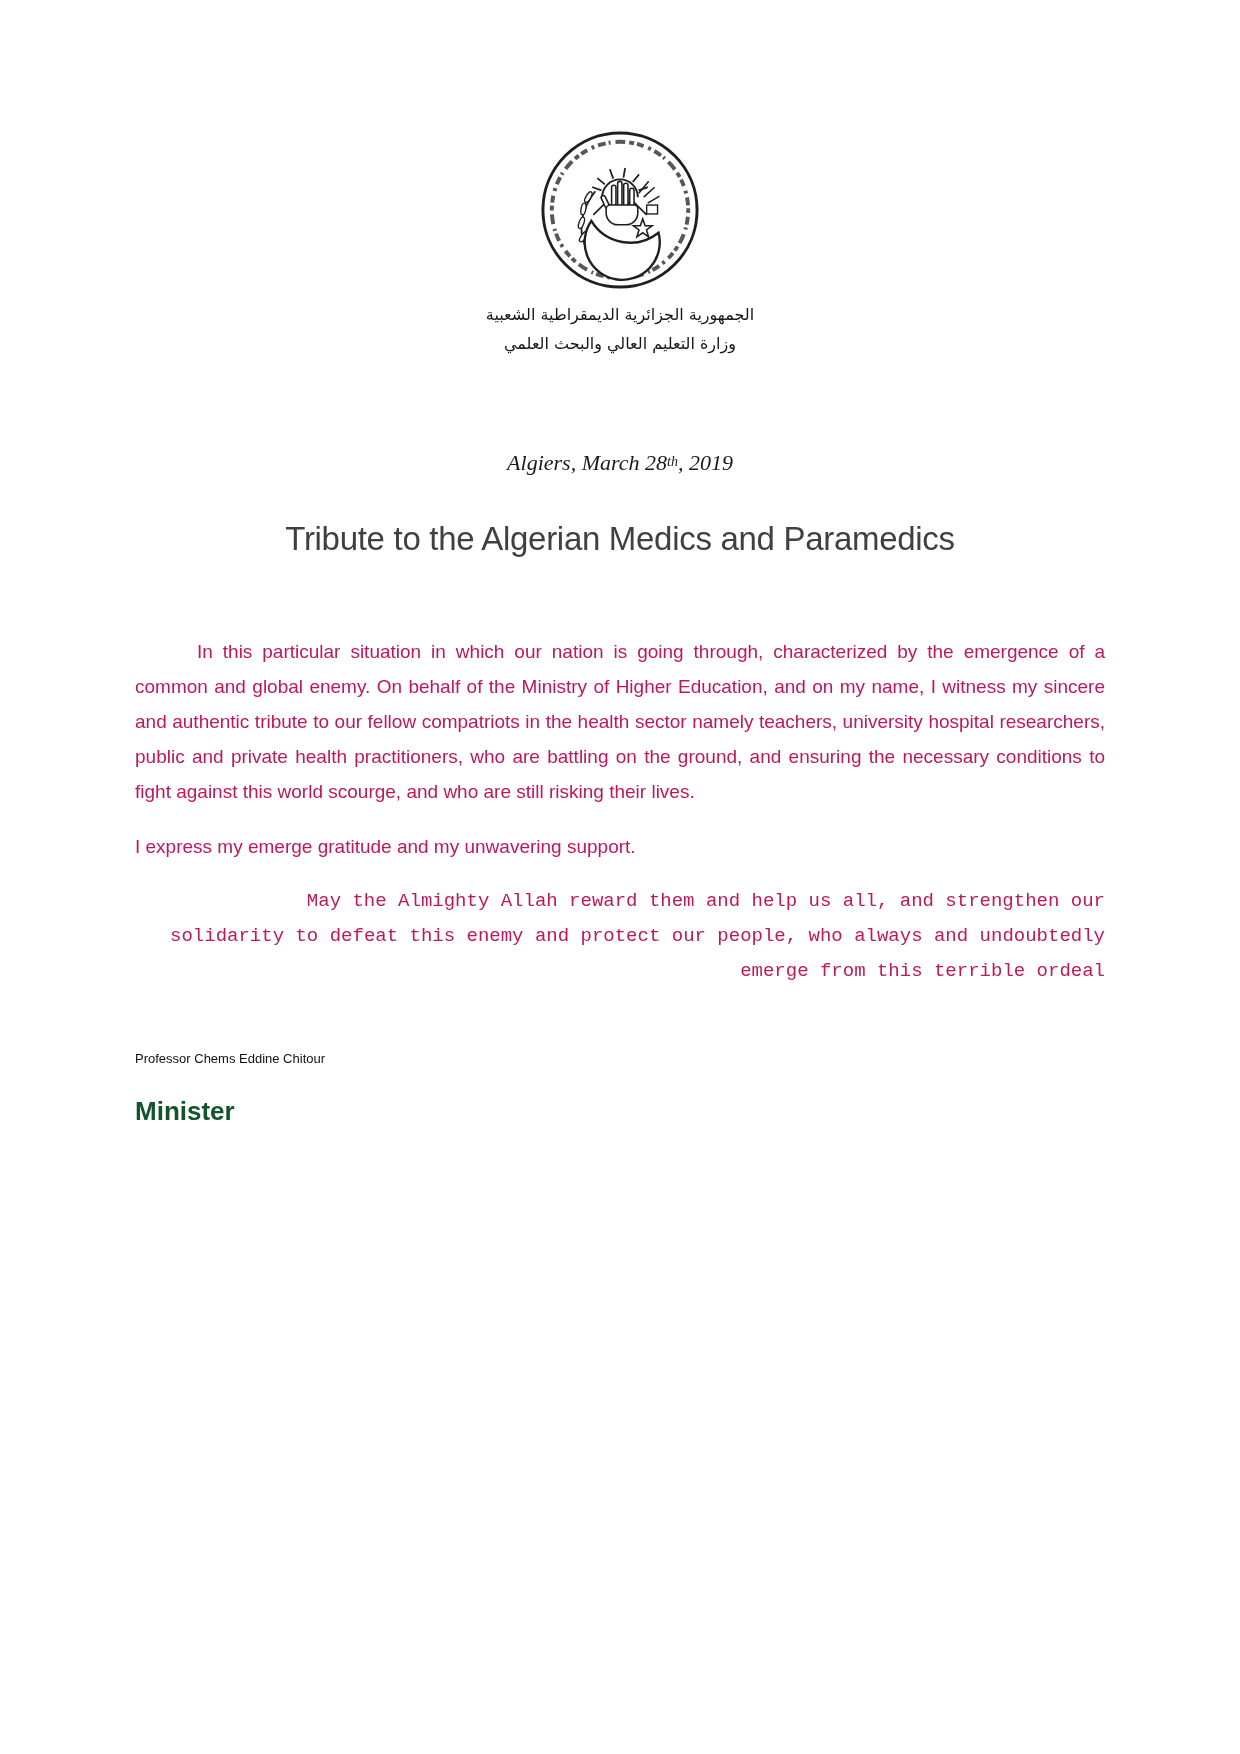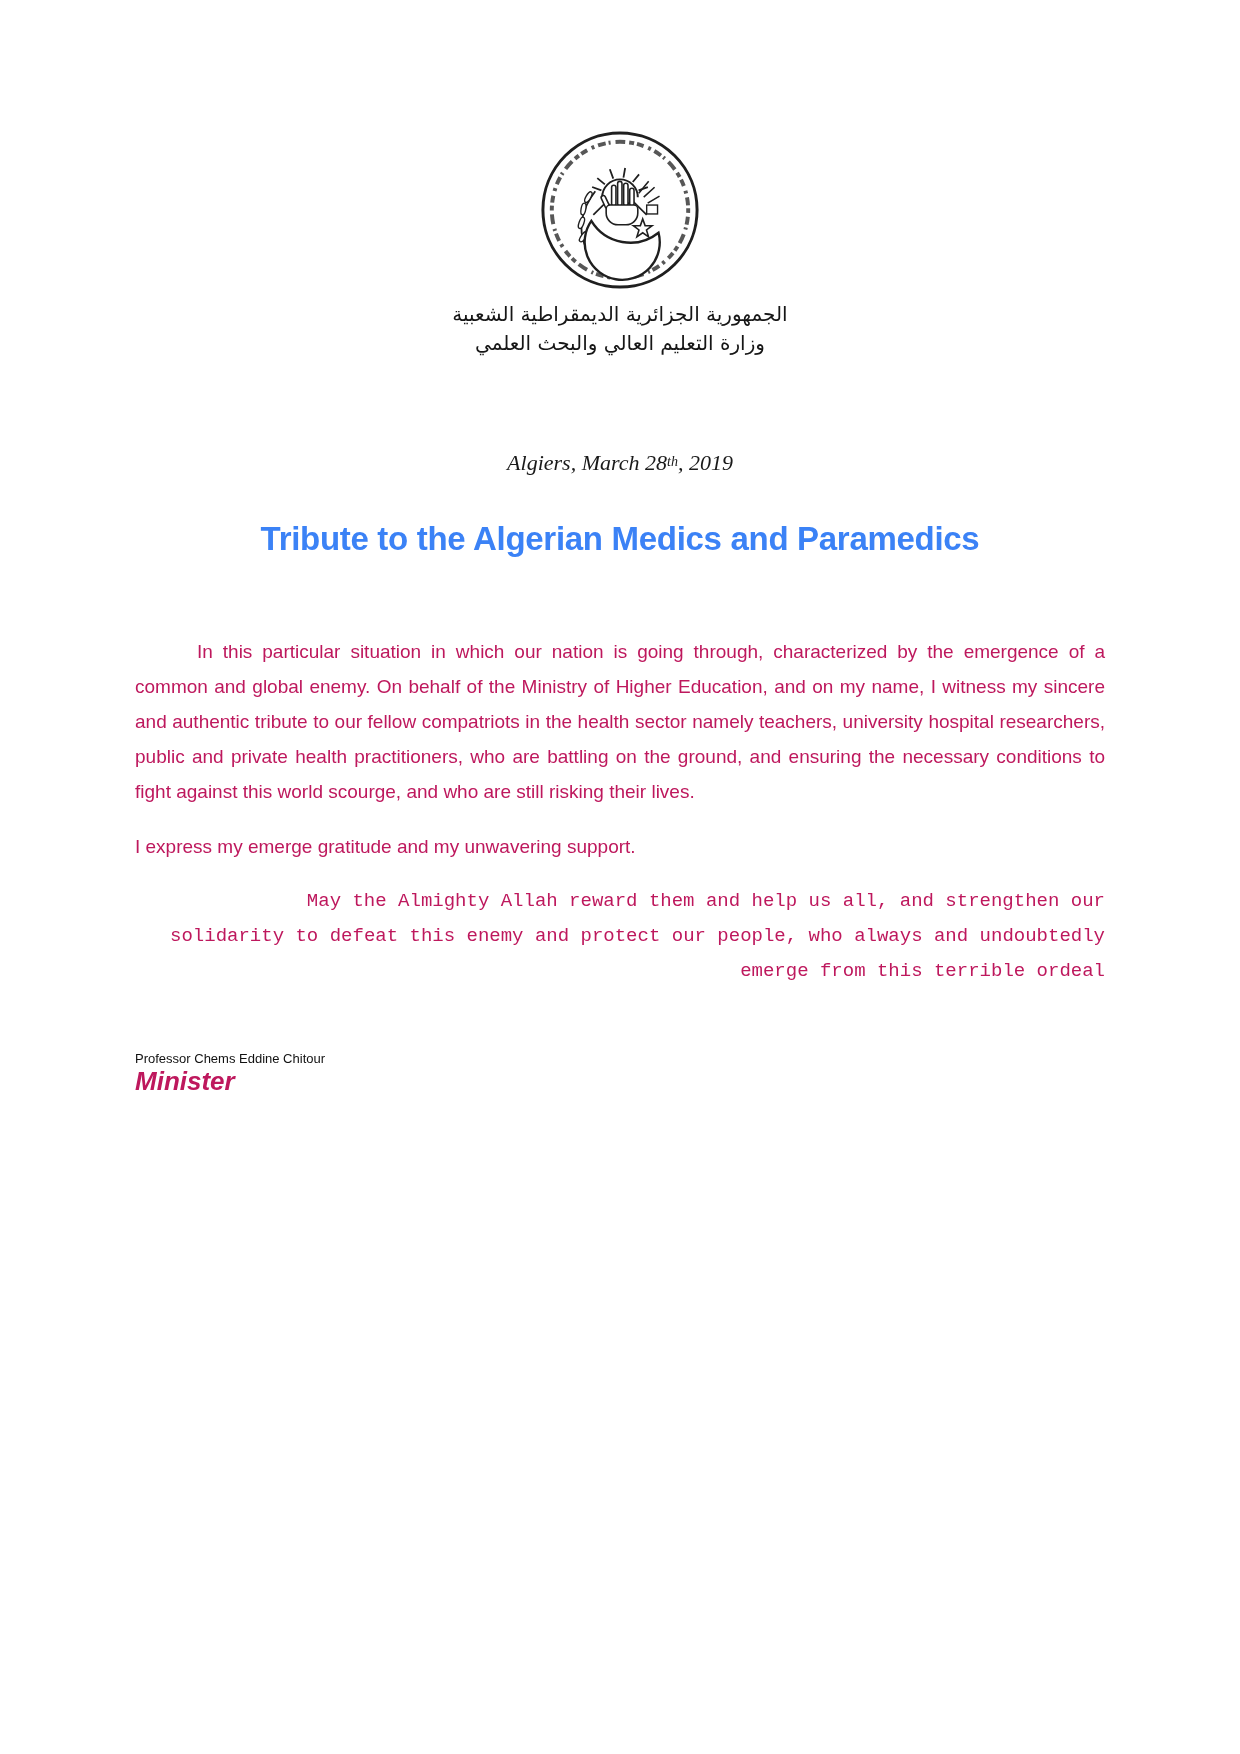--- a/index.html
+++ b/index.html
@@ -20,43 +20,43 @@
   }
   .emblem-wrap {
     width: 168px;
     height: 168px;
     margin: 0 auto 6px auto;
   }
   .emblem-wrap svg { width: 100%; height: 100%; }
   .arabic-block {
     direction: rtl;
     font-family: "DejaVu Sans", sans-serif;
-    font-size: 20px;
+    font-size: 16px;
     line-height: 29px;
     color: #161616;
   }
   .date-line {
     margin-top: 92px;
     text-align: center;
     font-family: "Liberation Serif", serif;
     font-style: italic;
     font-size: 22px;
     color: #1a1a1a;
   }
   .date-line .ordinal {
     font-size: 14px;
     vertical-align: 4px;
   }
   .doc-title {
     margin-top: 44px;
     text-align: center;
     font-size: 33px;
-    font-weight: 700;
+    font-weight: 400;
     letter-spacing: -0.3px;
-    color: #3b82f6;
+    color: #404040;
   }
   .body-text {
     margin: 76px 135px 0 135px;
   }
   .body-text p {
     font-size: 19px;
     line-height: 35px;
     text-align: justify;
     color: #be185d;
     margin-bottom: 20px;
@@ -65,24 +65,24 @@
   .body-text p:last-child { text-align: right; font-family: Liberation Mono, monospace; }
   .signature {
     margin: 62px 135px 0 135px;
   }
   .sig-name {
     font-size: 13px;
     font-weight: 400;
     color: #111111;
   }
   .sig-role {
+    margin-top: 30px;
     font-size: 26px;
     font-weight: 700;
-    color: #be185d;
-    font-style: italic;
+    color: #14532d;
   }
 </style>
 </head>
 <body>
 
 <div class="page">
 
   <div class="letterhead">
     <div class="emblem-wrap">
       <svg viewBox="0 0 170 170" xmlns="http://www.w3.org/2000/svg" aria-hidden="true">

